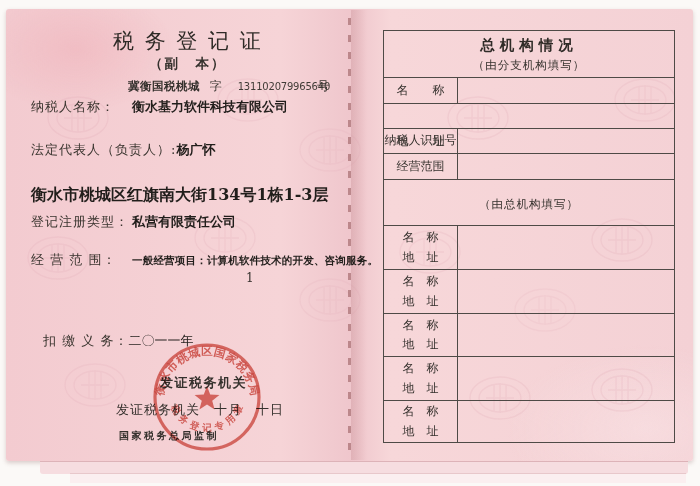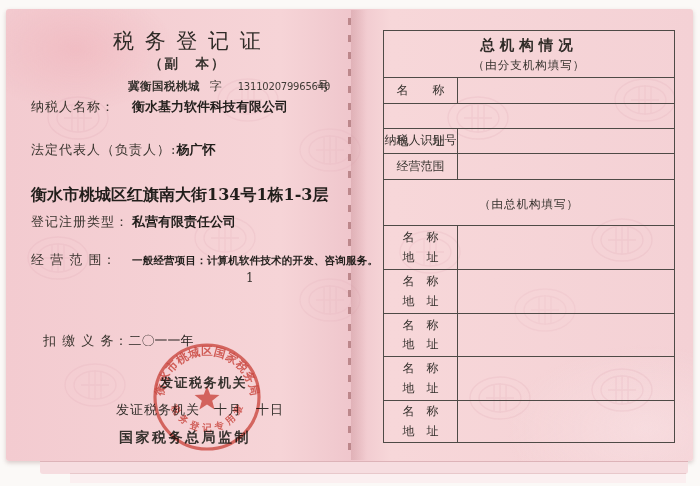--- a/index.html
+++ b/index.html
@@ -44,21 +44,21 @@
 
   .fline { display:flex; align-items:center; }
   .flabel { font-size:13px; letter-spacing:1px; color:#3a352f; }
   .flabel.wide { width:101px; }
   .fvalue { font-size:13px; font-weight:bold; color:#211e1b; }
   .fvalue.small { font-size:10.5px; font-weight:600; margin-top:2px; letter-spacing:.2px; }
 
   .pageno { left:246px; top:271px; font-size:12px; }
   .issuer { left:160px; top:374px; font-size:13px; font-weight:600; letter-spacing:1.5px; }
   .dateline { left:116px; top:401px; font-size:13px; letter-spacing:1px; }
-  .footer { left:119px; top:429px; font-size:14px; font-weight:600; letter-spacing:2.5px; }
+  .footer { left:119px; top:429px; font-size:10px; font-weight:600; letter-spacing:2.5px; }
 
   .seal { position:absolute; left:147px; top:337px; width:120px; height:120px;
     mix-blend-mode:multiply; opacity:.92; }
 
   
   .rtable { position:absolute; left:383px; top:30px; width:292px; height:413px;
     border:1.5px solid #4e4a46; display:flex; flex-direction:column; }
   .trh { display:flex; flex-direction:column; align-items:center; justify-content:center;
     border-bottom:1px solid #4e4a46; }
   .trh-title { font-size:14.5px; font-weight:600; letter-spacing:5px; color:#2f2b27; }

